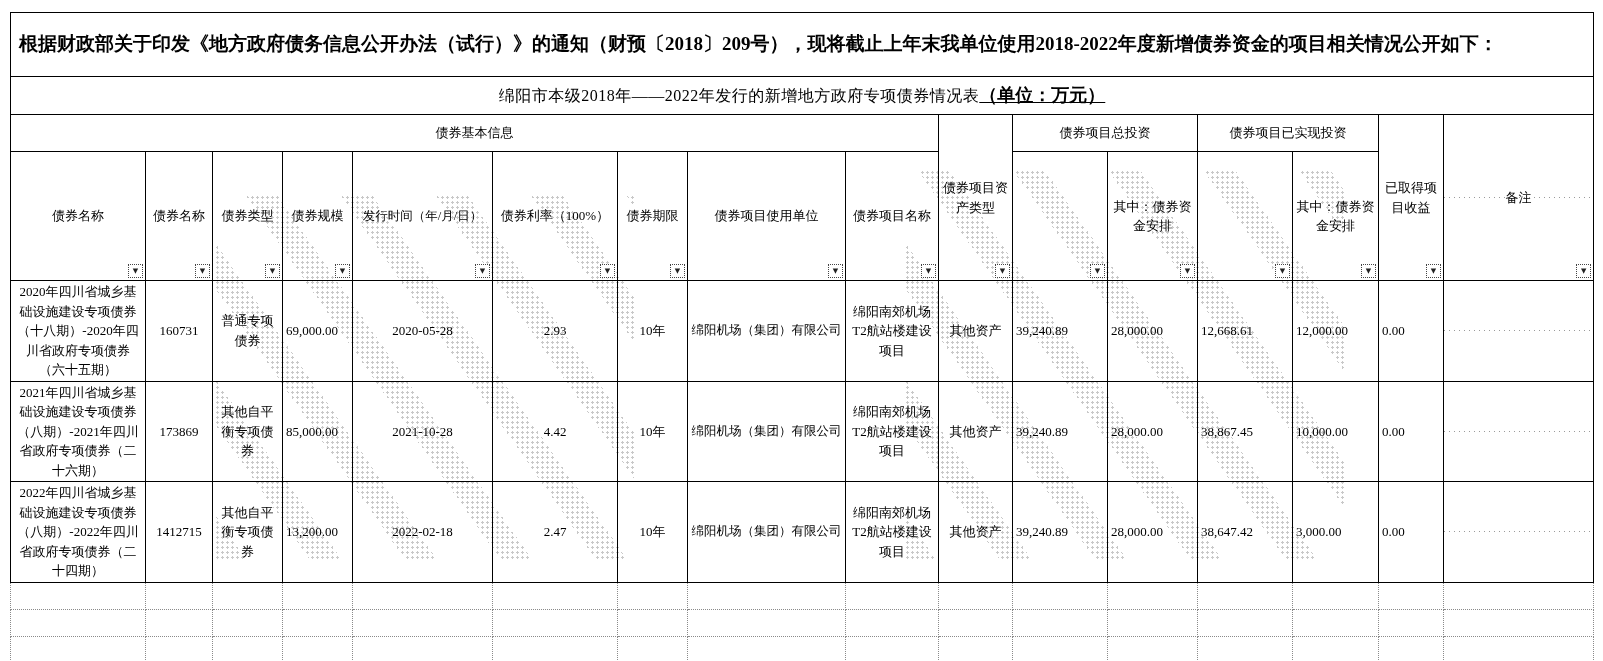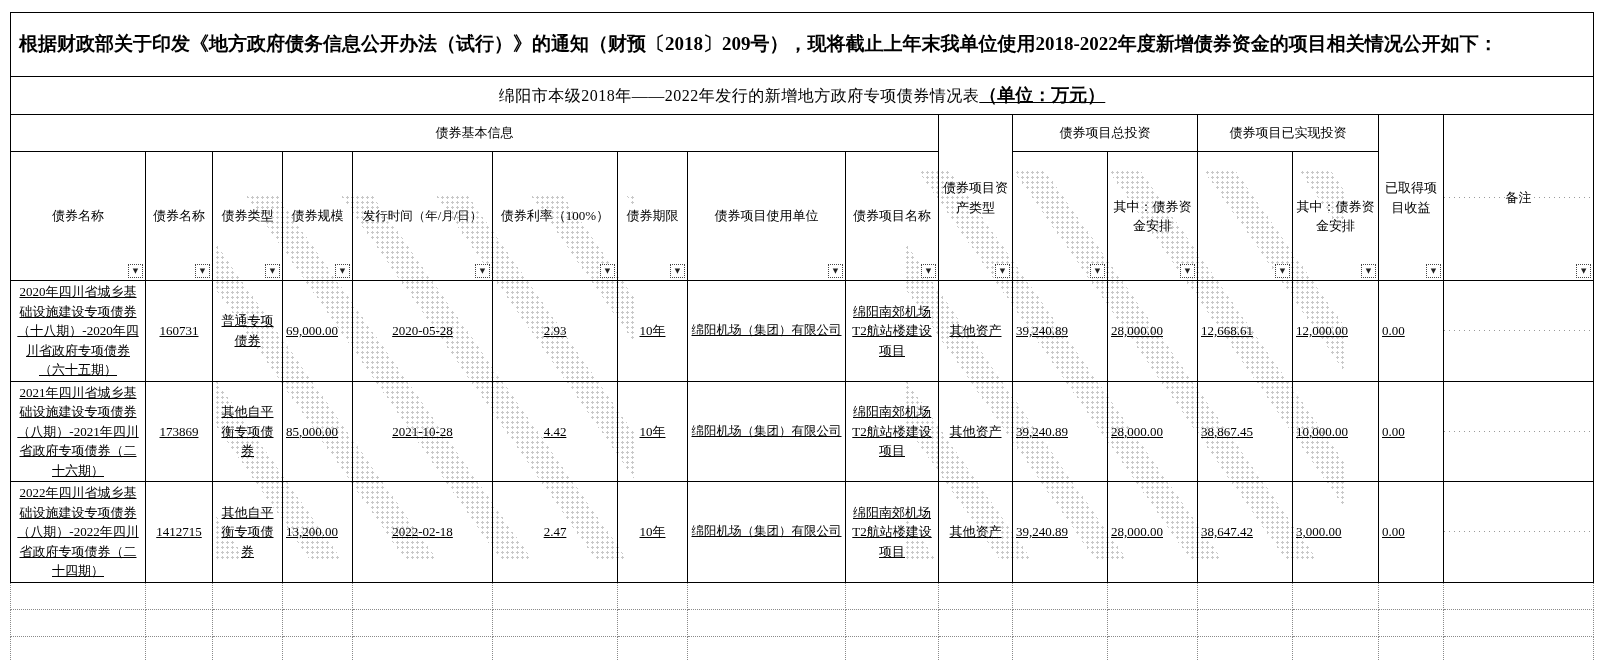--- a/index.html
+++ b/index.html
@@ -26,21 +26,21 @@
   tr.notice-row td {
     height: 64px; text-align: left; white-space: nowrap;
     font-size: 19px; font-weight: 600; padding-left: 8px;
   }
   tr.title-row td { height: 38px; }
   .title-main { font-size: 16px; font-weight: normal; letter-spacing: 0.5px; }
   .title-unit { font-size: 18px; font-weight: bold; text-decoration: underline; }
 
   tr.hA > th { height: 37px; }
   tr.hB > th { height: 129px; }
-  tr.data-row > td { height: 99px; text-decoration: underline; }
+  tr.data-row > td { height: 99px; }
   tr.empty-row > td { height: 27px; border: 1px dotted #8a8a8a; }
 
   .num { text-align: left; padding-right: 5px; }
   .nowrap { white-space: nowrap; font-size: 12.5px; }
 
   .filter {
     position: absolute; right: 2px; bottom: 2px;
     width: 15px; height: 14px;
     border: 1px dotted #444;
     font-size: 7px; line-height: 12px; text-align: center;

